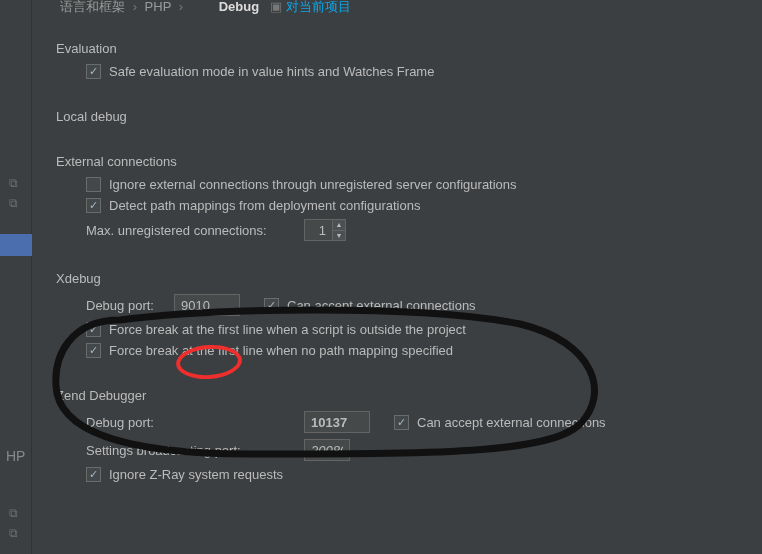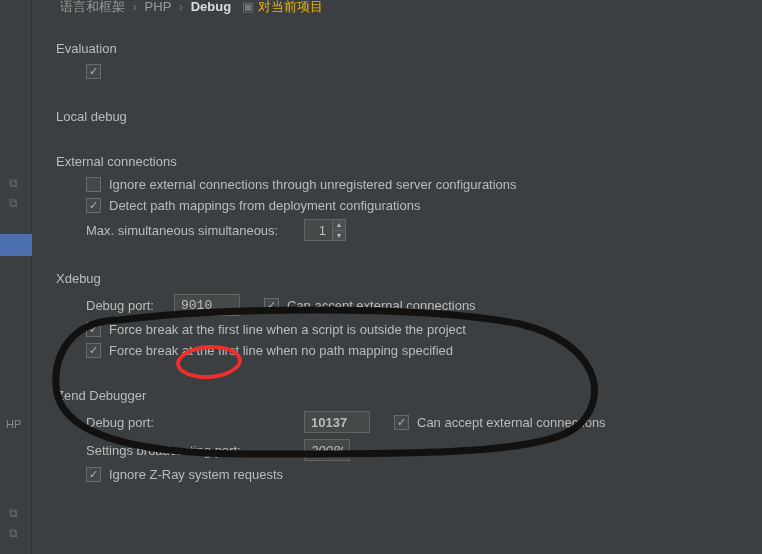--- a/index.html
+++ b/index.html
@@ -32,21 +32,21 @@
   color: #6e6e6e;
   font-size: 12px;
 }
 .breadcrumb {
   position: absolute;
   left: 60px; top: -2px;
   color: #9a9a9a;
   font-size: 13px;
 }
 .breadcrumb .sep { color: #777; margin: 0 4px; }
-.breadcrumb .strong { color: #dcdcdc; font-weight: 600; }
+.breadcrumb .strong { color: #dcdcdc; font-weight: 600; margin-left: 28px; }
 .content {
   position: absolute;
   left: 56px; top: 28px;
   width: 700px;
 }
 .section-title {
   color: #bbbbbb;
   margin-top: 30px;
   margin-bottom: 8px;
 }
@@ -117,68 +117,69 @@
 }
 .black-loop svg { width: 100%; height: 100%; }
 </style>
 </head>
 <body>
 
 <div class="left-gutter">
   <div class="sel"></div>
   <span class="ic" style="top:176px">⧉</span>
   <span class="ic" style="top:196px">⧉</span>
-  <span class="ic" style="top:418px;left:6px;color:#888;font-size:11px">HP</span>
+  <span class="ic" style="top:448px;left:6px;color:#888;font-size:14px">HP</span>
   <span class="ic" style="top:506px">⧉</span>
   <span class="ic" style="top:526px">⧉</span>
 </div>
 
 <div class="breadcrumb">
   <span>语言和框架</span>
   <span class="sep">›</span>
   <span>PHP</span>
   <span class="sep">›</span>
   <span class="strong">Debug</span>
   &nbsp;&nbsp;<span style="color:#777">▣</span>
-  <span style="color:#eab308">对当前项目</span>
+  <span style="color:#0ea5e9">对当前项目</span>
 </div>
 
 <div class="content">
 
   <div class="section-title" style="margin-top:13px">Evaluation</div>
   <div class="row">
     <span class="check on"></span>
+    <span class="label">Safe evaluation mode in value hints and Watches Frame</span>
   </div>
 
   <div class="section-title">Local debug</div>
 
   <div class="section-title">External connections</div>
   <div class="row">
     <span class="check"></span>
     <span class="label">Ignore external connections through unregistered server configurations</span>
   </div>
   <div class="row">
     <span class="check on"></span>
     <span class="label">Detect path mappings from deployment configurations</span>
   </div>
   <div class="row">
-    <span class="field-label" style="min-width:210px">Max. simultaneous simultaneous:</span>
+    <span class="field-label" style="min-width:210px">Max. unregistered connections:</span>
     <span class="num-wrap">
       <input type="text" value="1" style="">
       <span class="spin">
           <div>▲</div>
           <div>▼</div>
         </span>
     </span>
   </div>
 
   <div class="section-title">Xdebug</div>
   <div class="row">
     <span class="field-label">Debug port:</span>
-    <input type="text" style="width: 66px; font-family: Liberation Mono, monospace;" value="9010">
+    <input type="text" style="width: 66px;" value="9010">
     <span style="width:8px"></span>
     <span class="check on"></span>
     <span class="label">Can accept external connections</span>
   </div>
   <div class="row">
     <span class="check on"></span>
     <span class="label">Force break at the first line when a script is outside the project</span>
   </div>
   <div class="row">
     <span class="check on"></span>

